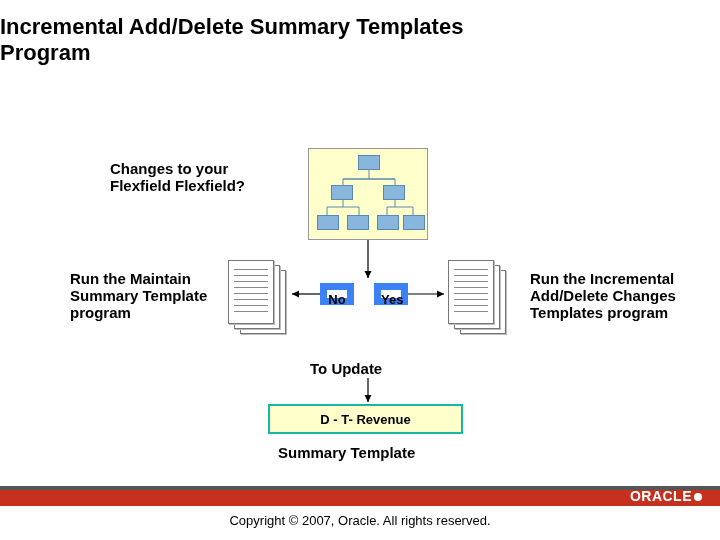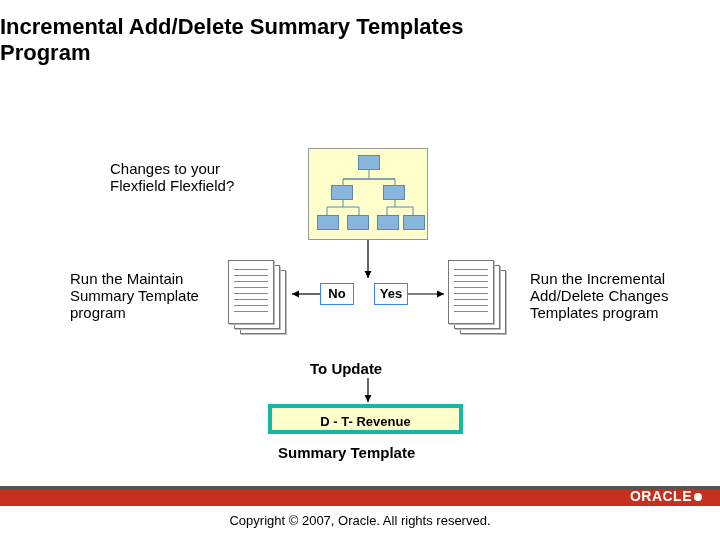--- a/index.html
+++ b/index.html
@@ -19,21 +19,21 @@
     margin-top: 14px;
     line-height: 1.2;
   }
   .canvas {
     position: absolute;
     left: 0; top: 0;
     width: 720px; height: 540px;
   }
   .block {
     position: absolute;
-    font-weight: normal;
+    font-weight: bold;
   }
   .question {
     left: 110px; top: 160px;
     width: 185px;
     font-size: 15px;
   }
   
   .chart-bg {
     position: absolute;
     left: 308px; top: 148px;
@@ -73,41 +73,41 @@
     left:5px; right:5px; top:8px; bottom:8px;
     background: repeating-linear-gradient(#888 0 1px, transparent 1px 6px);
   }
   .s1{left:12px; top:10px;} .s2{left:6px; top:5px;} .s3{left:0; top:0;}
 
   .decision {
     position: absolute;
     top: 283px;
     width: 34px; height: 22px;
     background:#fff;
-    border:1px solid #3b82f6;
+    border:7px solid #3b82f6;
     text-align:center;
     font-weight:bold;
     font-size:13px;
     line-height:20px;
   }
   .no  { left: 320px; }
   .yes { left: 374px; }
 
   .toupdate {
     position: absolute;
     left: 310px; top: 360px;
     font-weight: bold;
     font-size: 15px;
   }
 
   .revbox {
     position: absolute;
     left: 268px; top: 404px;
     width: 195px; height: 30px;
-    border: 4px solid #14b8a6;
+    border: 2px solid #14b8a6;
     background: #ffffcc;
     font-weight: bold;
     text-align: center;
     line-height: 27px;
     font-size: 13px;
   }
   .sumtpl {
     position: absolute;
     left: 278px; top: 444px;
     font-weight: bold;

